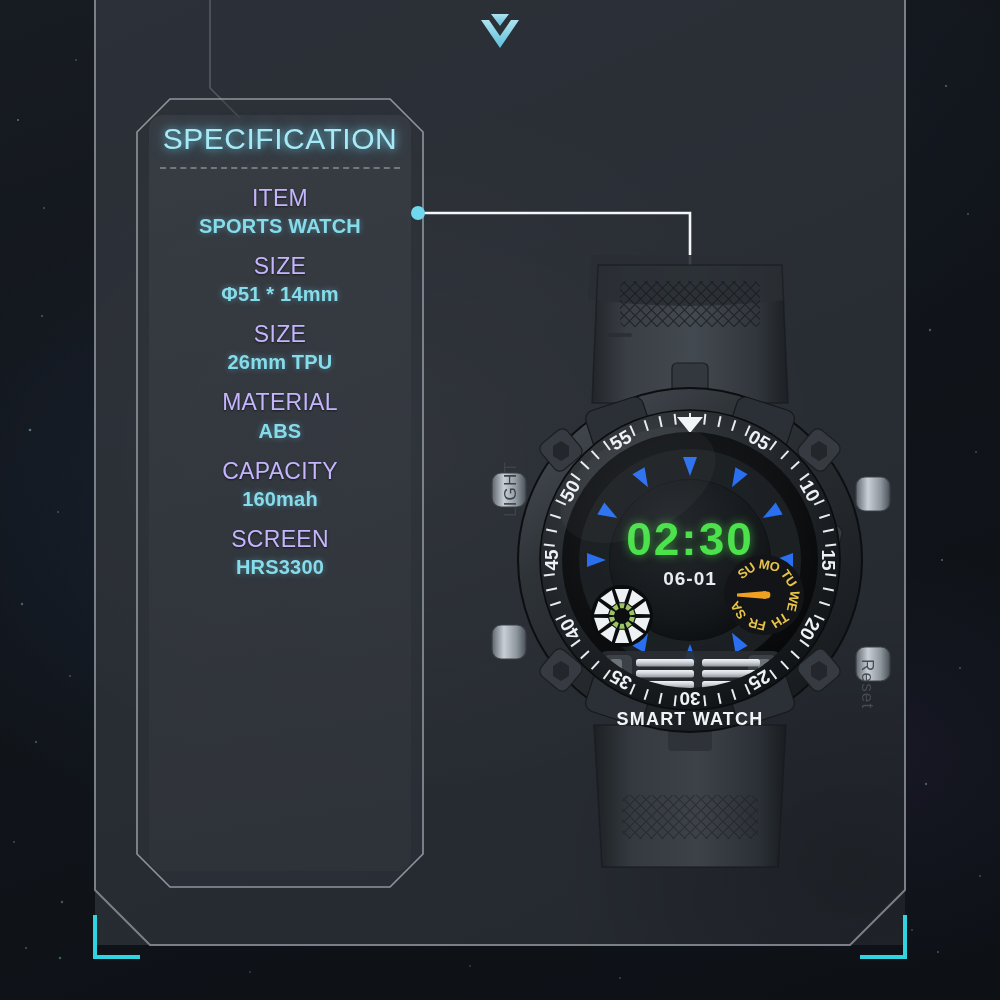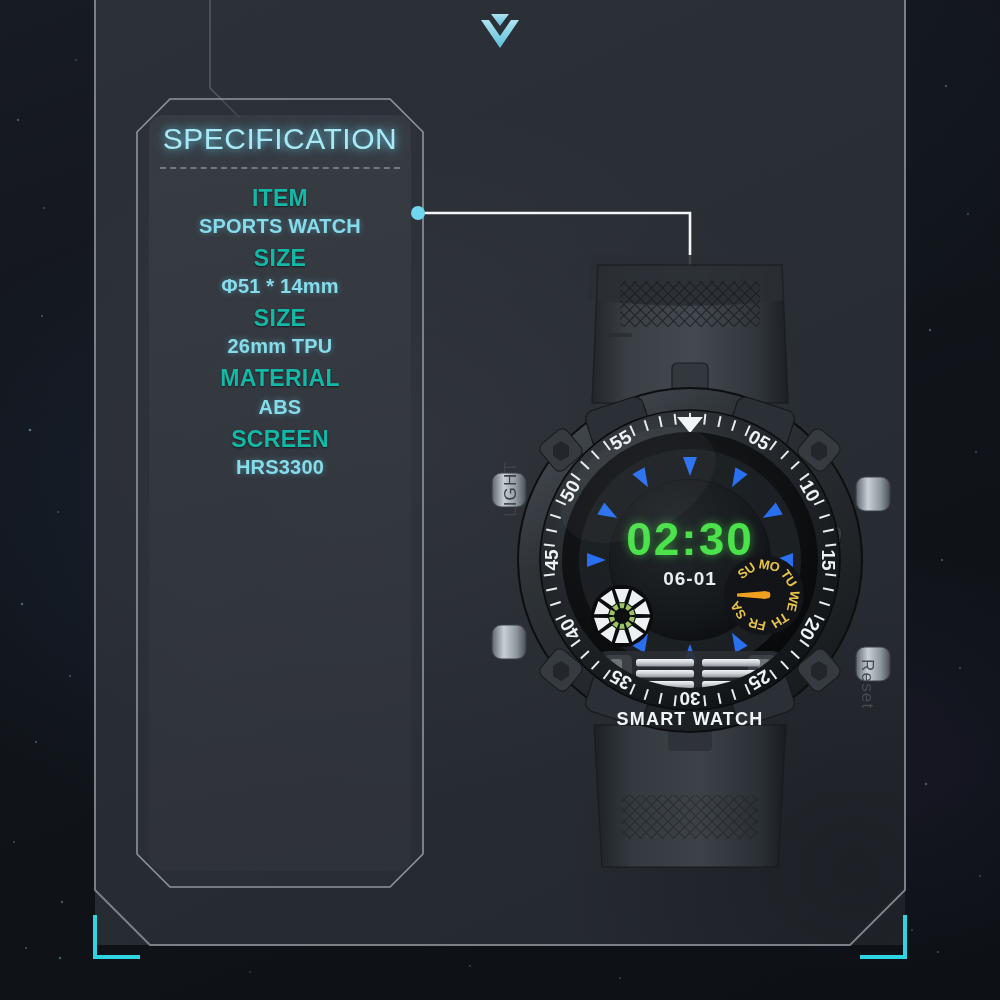--- a/index.html
+++ b/index.html
@@ -54,24 +54,24 @@
   .spec-title{
     font-size:30px;letter-spacing:.5px;color:#a7e9f6;
     text-shadow:0 0 9px rgba(120,225,248,.75), 0 0 18px rgba(90,200,235,.40);
     font-weight:400;line-height:1;
   }
   .spec-divider{
     width:240px;height:0;margin:13px 0 4px 0;
     border-top:2px dashed rgba(190,205,215,.42);
   }
   .spec-list{width:100%;display:flex;flex-direction:column;align-items:center;}
-  .spec-row{display:flex;flex-direction:column;align-items:center;margin-top:6px;}
+  .spec-row{display:flex;flex-direction:column;align-items:center;margin-top:14px;}
   .spec-row:first-child{margin-top:12px;}
   .spec-key{
-    font-size:23px;color:#14b8a6;font-weight:700;line-height:1.18;
+    font-size:23px;color:#c4b5fd;font-weight:400;line-height:1.18;
     letter-spacing:.3px;text-shadow:0 1px 2px rgba(0,0,0,.55);
   }
   .spec-val{
     font-size:20px;color:#86dcea;font-weight:700;line-height:1.25;margin-top:2px;
     letter-spacing:.2px;text-shadow:0 0 6px rgba(110,210,235,.45);
   }
 
   
   .callout{position:absolute;left:400px;top:195px;width:320px;height:120px;}
 
@@ -172,20 +172,24 @@
             <div class="spec-key">SIZE</div>
             <div class="spec-val">Φ51 * 14mm</div>
           </div>
           <div class="spec-row">
             <div class="spec-key">SIZE</div>
             <div class="spec-val">26mm TPU</div>
           </div>
           <div class="spec-row">
             <div class="spec-key">MATERIAL</div>
             <div class="spec-val">ABS</div>
+          </div>
+          <div class="spec-row">
+            <div class="spec-key">CAPACITY</div>
+            <div class="spec-val">160mah</div>
           </div>
           <div class="spec-row">
             <div class="spec-key">SCREEN</div>
             <div class="spec-val">HRS3300</div>
           </div>
         </div>
     </div>
   </div>
 
   <svg class="callout" viewBox="0 0 320 120">

